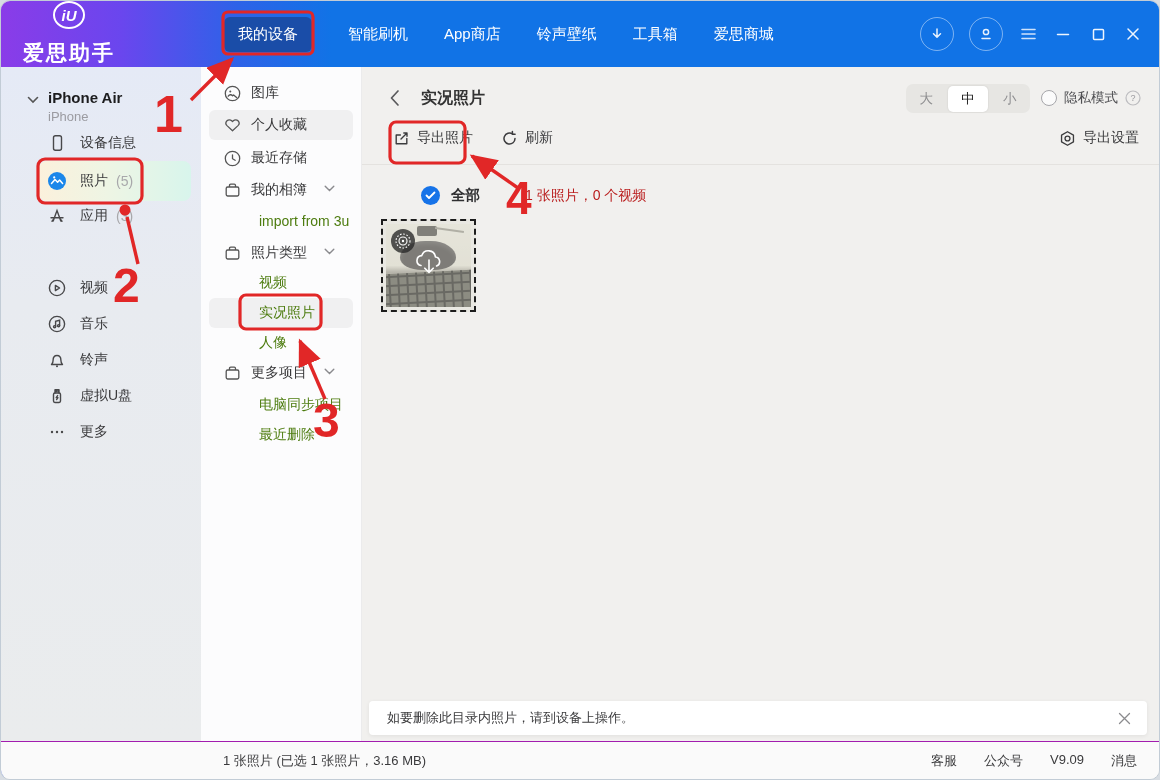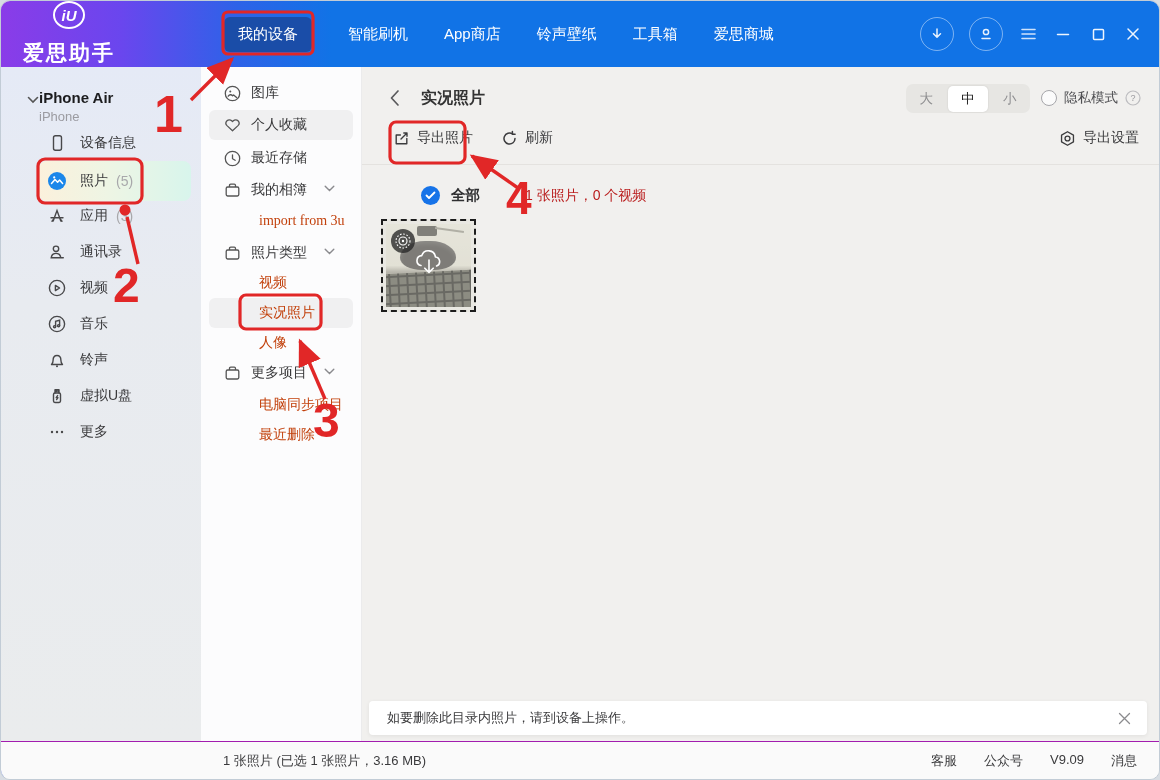--- a/index.html
+++ b/index.html
@@ -17,38 +17,38 @@
   .nav-menu{position:absolute;left:223px;top:0;height:66px;display:flex;align-items:center;gap:36px;}
   .nav-item{color:#fff;font-size:15px;cursor:pointer;white-space:nowrap;}
   .nav-item.active{background:#1a4da8;border-radius:6px;padding:8px 14px;}
   .nav-right{position:absolute;right:16px;top:0;height:66px;display:flex;align-items:center;gap:15px;}
   .circle-btn{width:34px;height:34px;border:1.5px solid rgba(255,255,255,.45);border-radius:50%;
     display:flex;align-items:center;justify-content:center;}
   .win-btn{display:flex;align-items:center;justify-content:center;width:20px;height:26px;}
   
   .sidebar{position:absolute;top:66px;left:0;width:200px;bottom:38px;
     background:linear-gradient(180deg,#e5eaf6 0%,#e8ebf0 35%,#eaeced 100%);}
-  .dev-head{position:absolute;left:26px;top:22px;display:flex;justify-content:space-between;}
+  .dev-head{position:absolute;left:26px;top:22px;display:flex;gap:9px;justify-content:space-between;}
   .dev-chevron{margin-top:7px;}
   .dev-name{font-size:15px;font-weight:bold;color:#1c1c1e;}
   .dev-type{font-size:13px;color:#9b9ba1;margin-top:3px;}
   .srow{position:absolute;left:38px;width:152px;height:36px;display:flex;align-items:center;
     gap:13px;padding-left:8px;font-size:14px;color:#3a3a3c;cursor:pointer;}
   .srow .cnt{color:#a8a8ab;margin-left:-5px;}
   .srow.selected{height:40px;background:linear-gradient(90deg,#fbf1dc 0%,#eef5e4 45%,#d8f5ec 100%);
     border-radius:8px;}
   .sicon{width:20px;display:flex;justify-content:center;}
   .edge-strip{position:absolute;left:0;top:678px;width:3px;height:58px;background:#4a67cf;}
   
   .catbar{position:absolute;top:66px;left:200px;width:161px;bottom:38px;background:#fcfcfd;
     border-right:1px solid #ebebec;}
   .crow{position:absolute;left:8px;width:144px;height:30px;display:flex;align-items:center;
     font-size:14px;color:#39393b;cursor:pointer;border-radius:6px;}
   .crow .cicon{width:18px;margin-left:14px;margin-right:10px;display:flex;justify-content:center;}
-  .crow.sub{padding-left:50px;color:#c2410c;font-family:Liberation Serif, serif;}
+  .crow.sub{padding-left:50px;color:#4d7c0f;}
   .crow.hl{background:#f0f0f1;}
   .crow .chev{position:absolute;right:18px;top:10px;}
   
   .main{position:absolute;top:66px;left:361px;right:0;bottom:38px;background:#f1f0ee;}
   .m-head{position:absolute;top:14px;left:0;right:0;height:34px;}
   .back{position:absolute;left:27px;top:8px;cursor:pointer;}
   .m-title{position:absolute;left:59px;top:7px;font-size:16px;color:#333;font-weight:600;}
   .seg{position:absolute;right:129px;top:3px;width:124px;height:29px;background:#e7e6e3;
     border-radius:7px;display:flex;align-items:center;}
   .seg span{flex:1;text-align:center;font-size:13.5px;color:#8e8e90;cursor:pointer;}
@@ -185,29 +185,20 @@
     <div class="srow" style="top:131px">
       <span class="sicon">
         <svg width="18" height="18" viewBox="0 0 18 18" fill="none" stroke="#48484a" stroke-width="1.4" stroke-linecap="round">
             <path d="M5.2 14 9 3.5 12.8 14M3 10.8h12M4 14.2l1.6-2M14 14.2l-1.6-2"></path>
           </svg>
       </span>
       <span>应用</span>
       <span class="cnt">(3)</span>
     </div>
 
-    <div class="srow" style="top:167px">
-      <span class="sicon">
-        <svg width="18" height="18" viewBox="0 0 18 18" fill="none" stroke="#48484a" stroke-width="1.4" stroke-linecap="round">
-            <circle cx="8" cy="5.8" r="2.7"></circle>
-            <path d="M3.2 14.8c.4-3 2.4-4.4 4.8-4.4s4.4 1.4 4.8 4.4zM13.5 14.8h1.8"></path>
-          </svg>
-      </span>
-      <span>通讯录</span>
-    </div>
 
     <div class="srow" style="top:203px">
       <span class="sicon">
         <svg width="18" height="18" viewBox="0 0 18 18" fill="none" stroke="#48484a" stroke-width="1.4">
             <circle cx="9" cy="9" r="7.6"></circle>
             <path d="M7.4 6.4 11.6 9l-4.2 2.6z" stroke-linejoin="round"></path>
           </svg>
       </span>
       <span>视频</span>
     </div>

